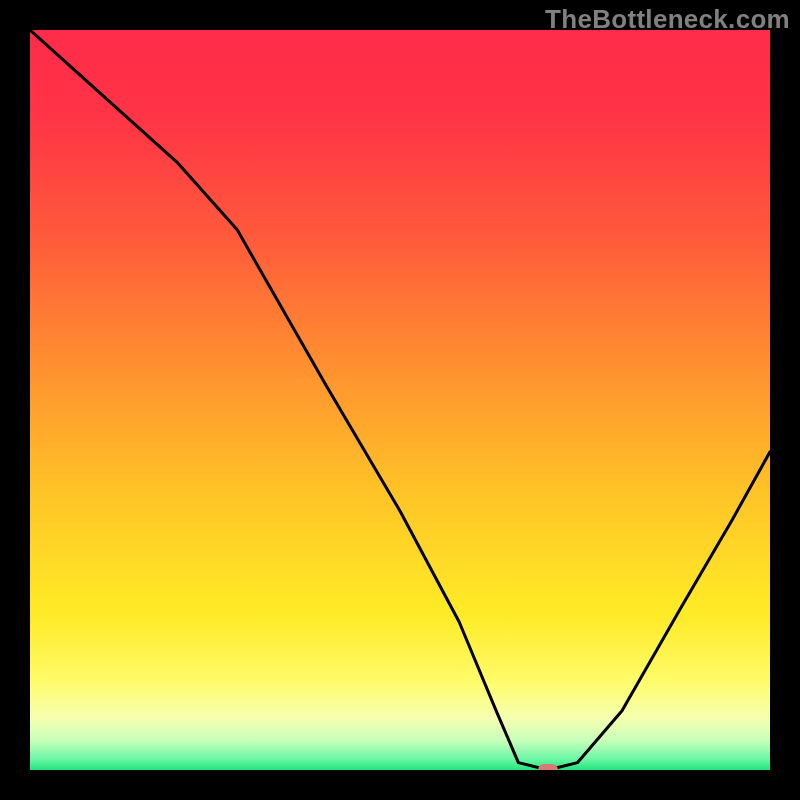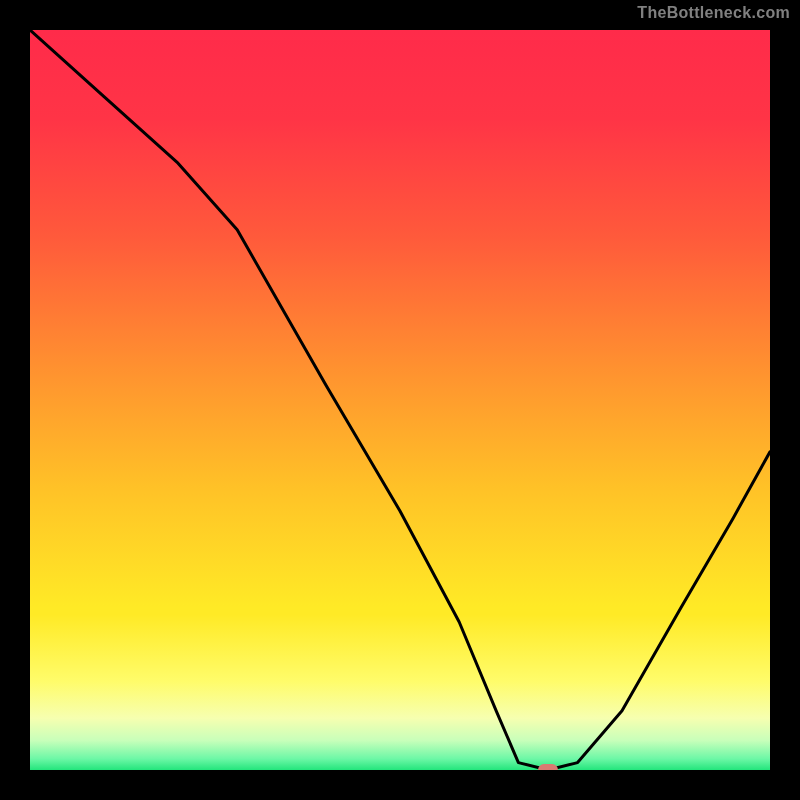--- a/index.html
+++ b/index.html
@@ -15,21 +15,21 @@
     position: relative;
     width: 800px;
     height: 800px;
     background: #000;
   }
   .watermark {
     position: absolute;
     top: 4px;
     right: 10px;
     color: #808080;
-    font-size: 16px;
+    font-size: 26px;
     font-weight: 600;
     letter-spacing: 0.3px;
     z-index: 10;
   }
   .plot-wrap {
     position: absolute;
     left: 30px;
     top: 30px;
     width: 740px;
     height: 740px;

